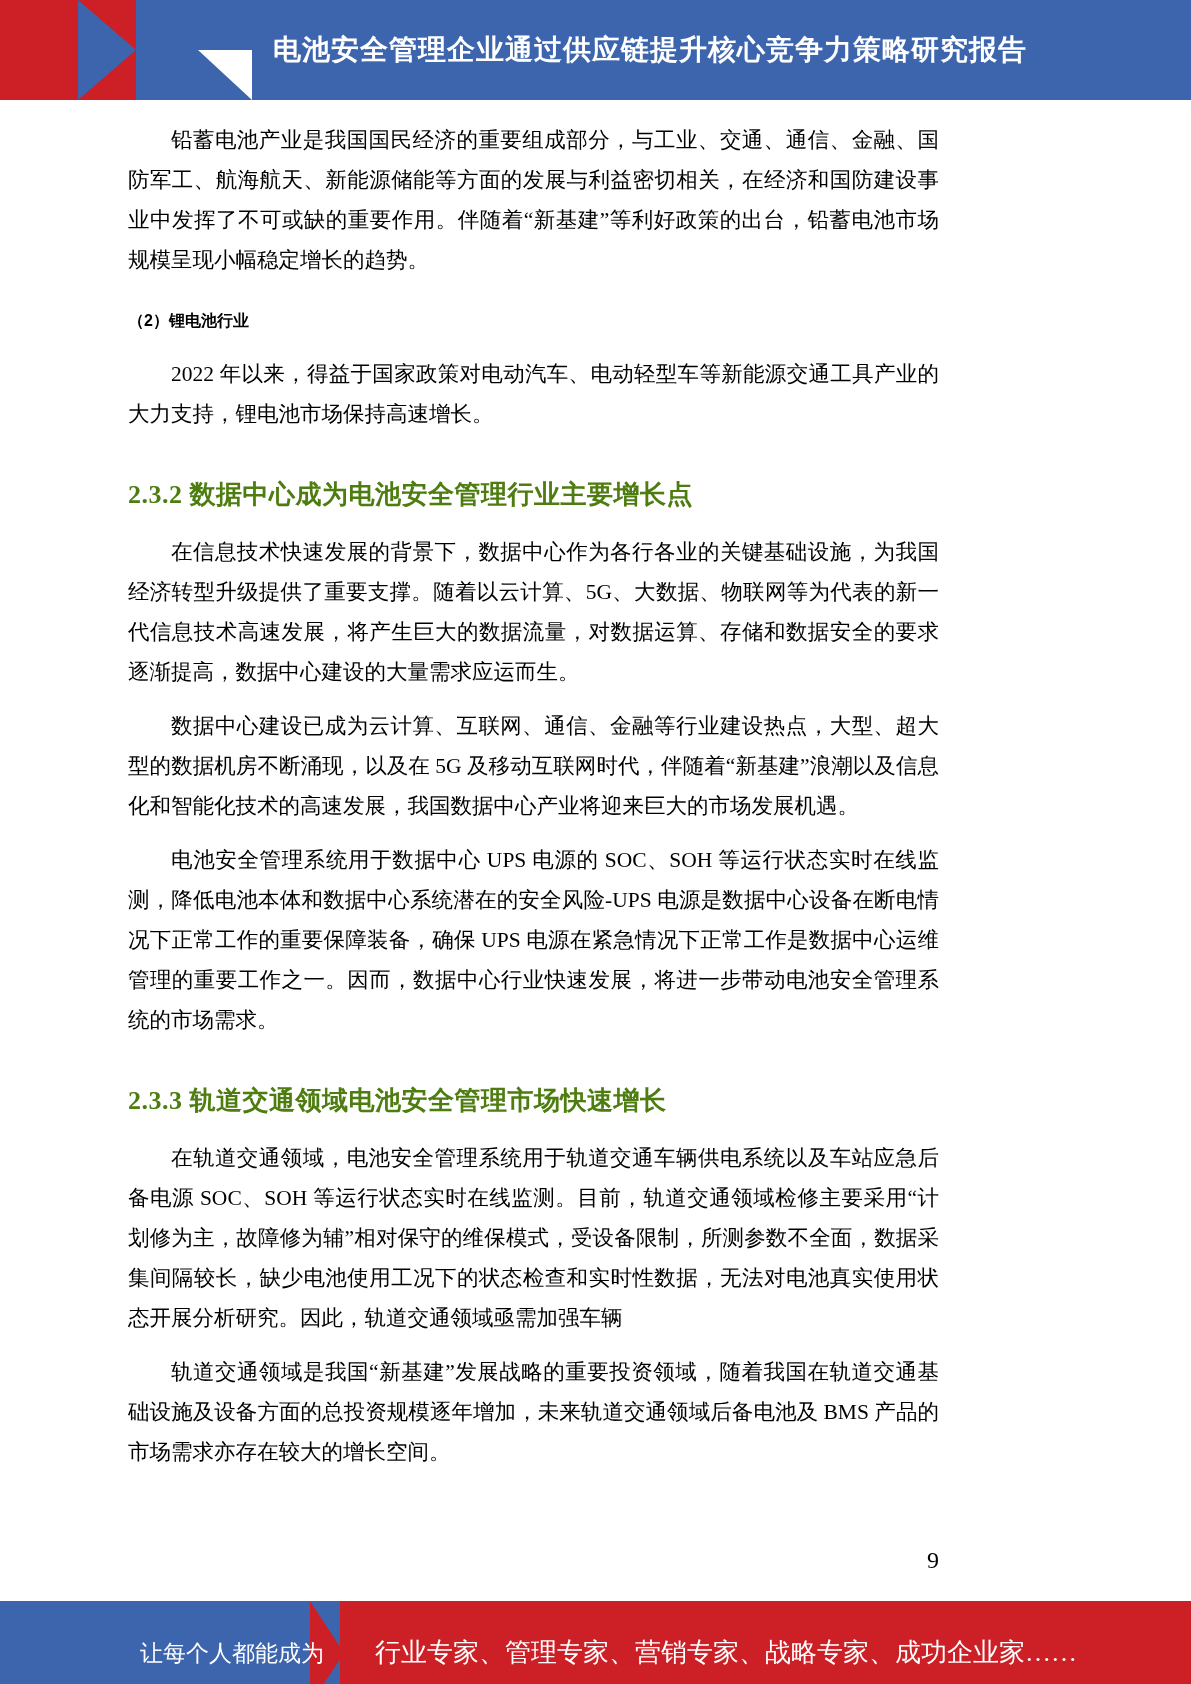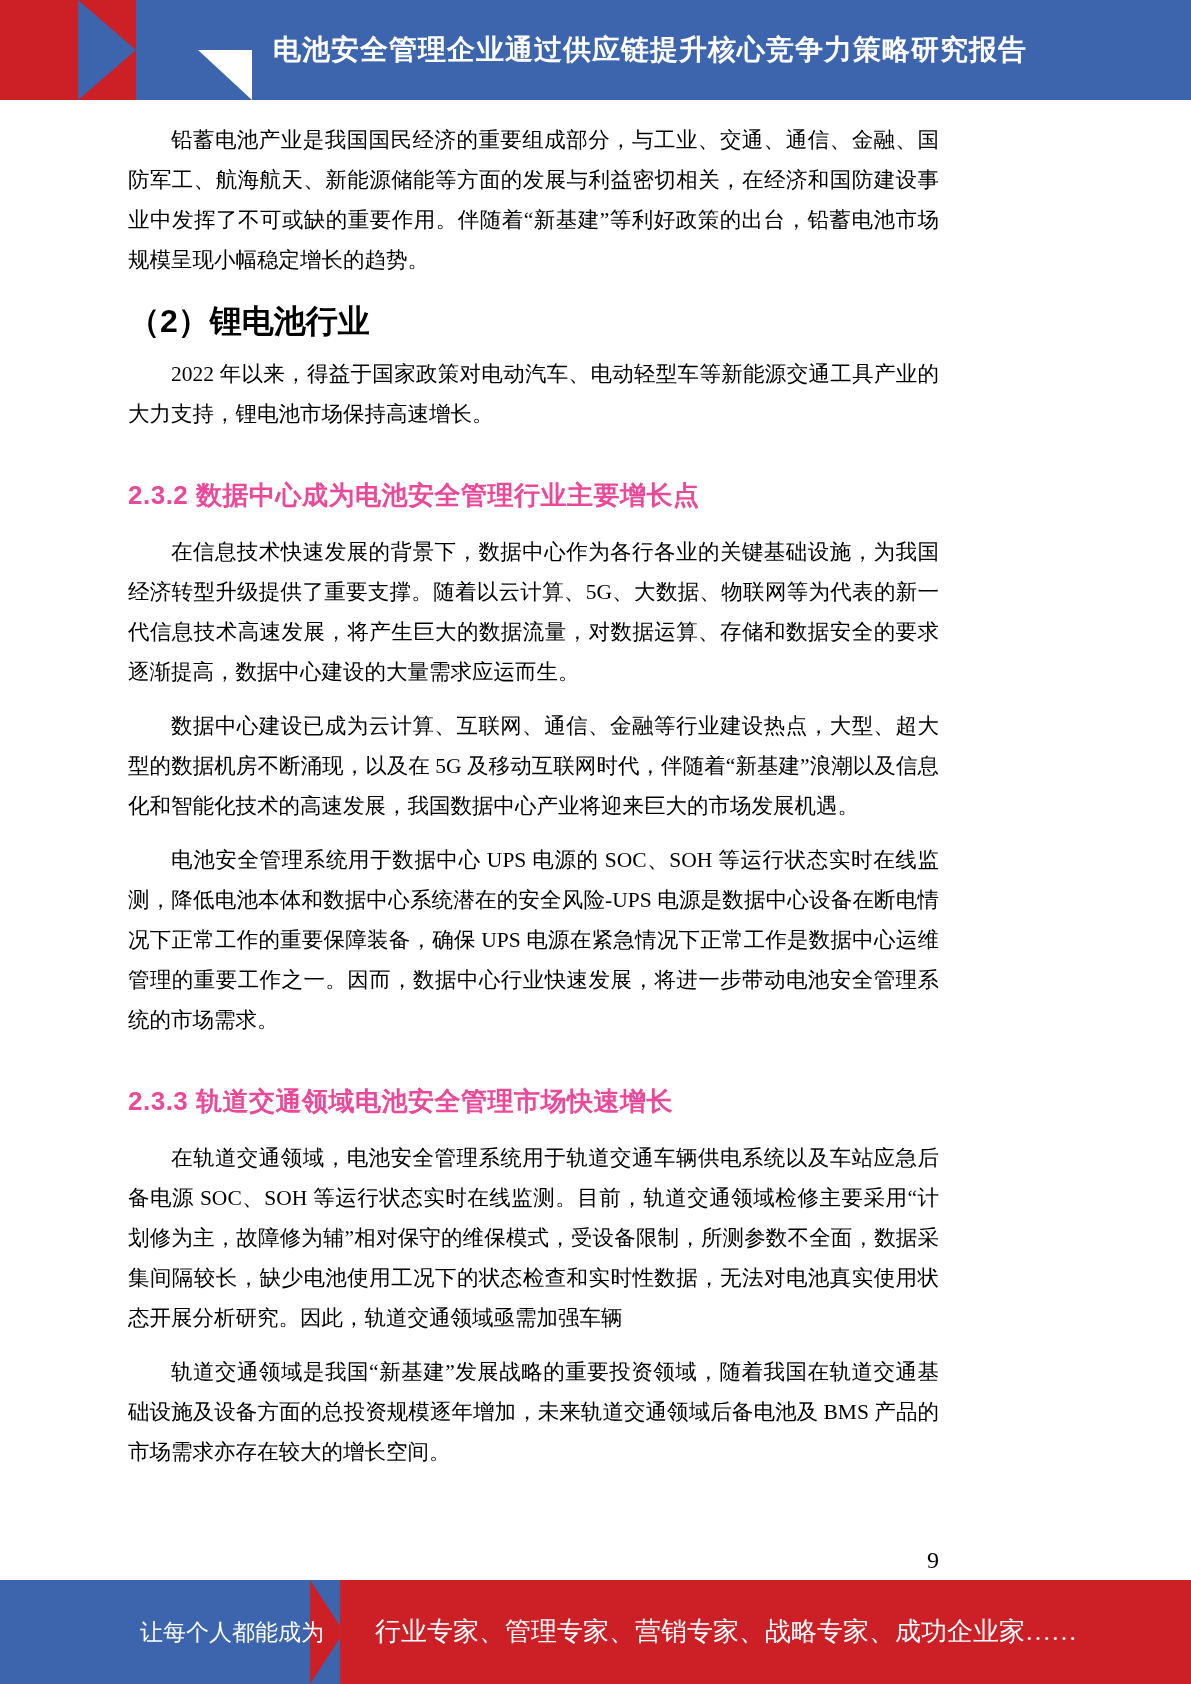--- a/index.html
+++ b/index.html
@@ -84,53 +84,53 @@
     font-size: 21.5px;
     line-height: 40px;
     text-indent: 2em;
     text-align: justify;
     color: #000000;
     font-family: "Liberation Serif", serif;
   }
 
   h3.sub-heading {
     margin: 22px 0 14px 0;
-    font-size: 32px;
+    font-size: 16px;
     font-weight: bold;
     font-family: "Liberation Sans", sans-serif;
     color: #000000;
     line-height: 38px;
   }
 
   h2.section-heading {
     margin: 40px 0 16px 0;
     font-size: 26px;
     font-weight: bold;
-    font-family: Liberation Sans, sans-serif;
-    color: #ec4899;
+    font-family: Liberation Serif, serif;
+    color: #4d7c0f;
     line-height: 42px;
     letter-spacing: 0.5px;
   }
 
   .page-number {
     position: absolute;
     right: 110px;
     bottom: 6px;
     font-size: 24px;
     color: #000000;
     font-family: "Liberation Serif", serif;
   }
 
   
   .footer {
     position: absolute;
     left: 0;
     bottom: 0;
     width: 1191px;
-    height: 104px;
+    height: 83px;
     background: #3c65ae;
     overflow: hidden;
   }
   .footer-red {
     position: absolute;
     top: 0;
     left: 340px;
     width: 851px;
     height: 104px;
     background: #cc1f26;

